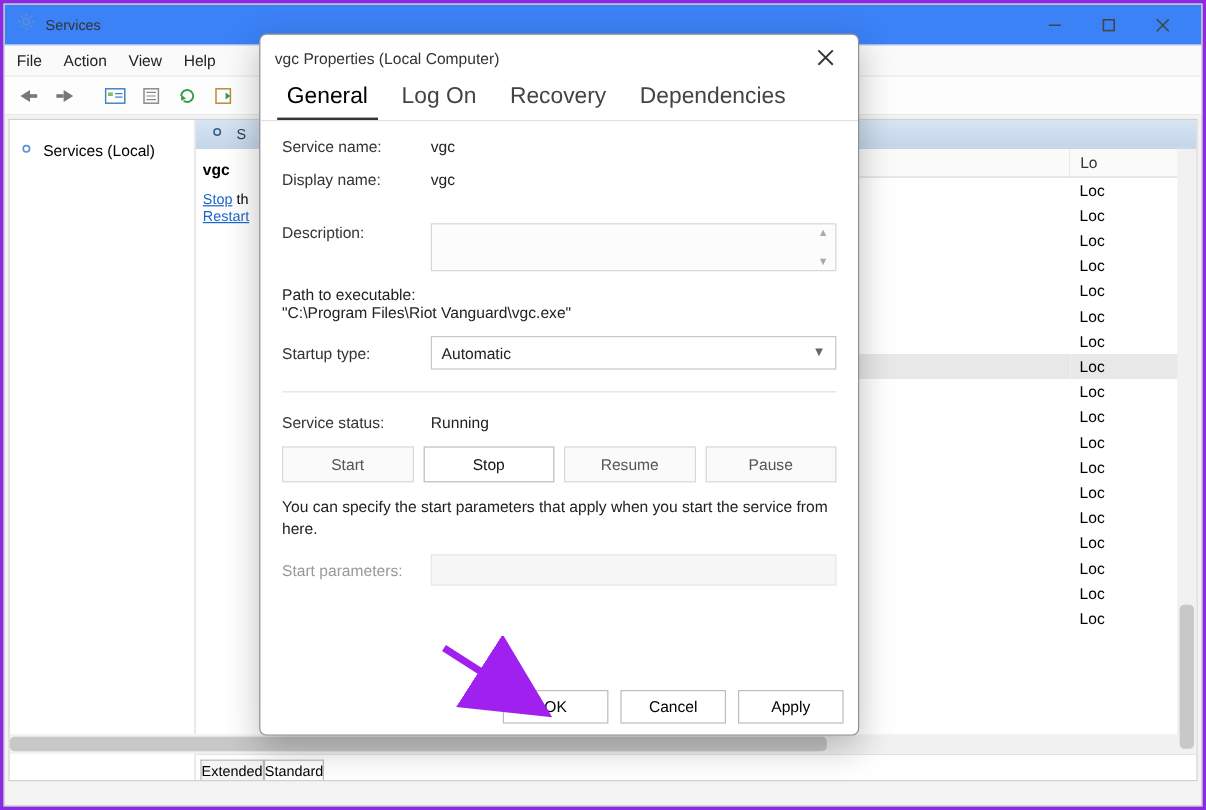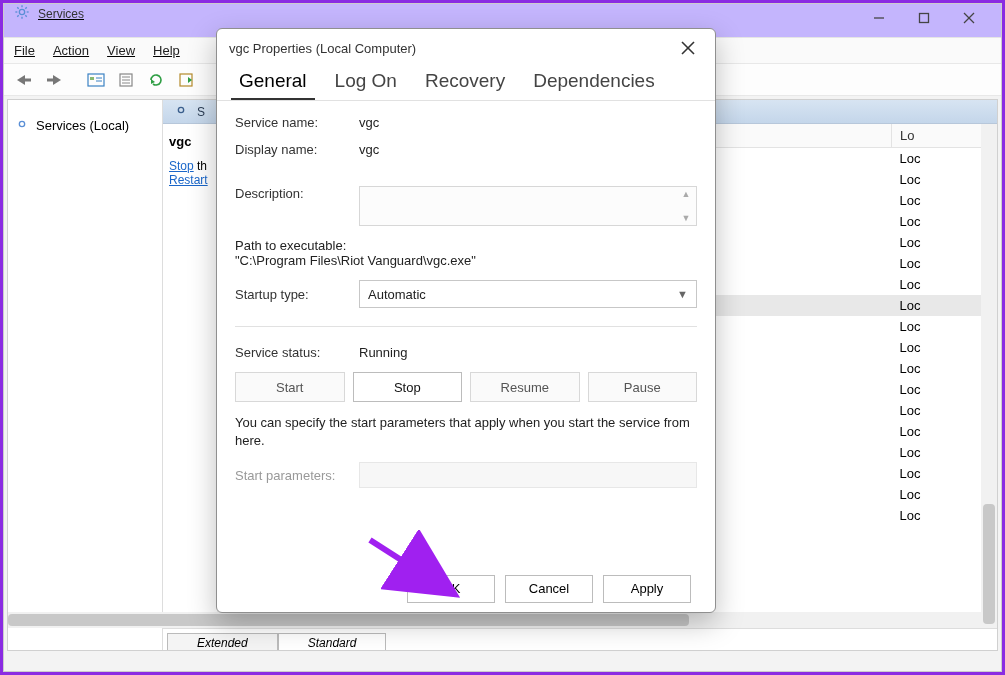--- a/index.html
+++ b/index.html
@@ -1,44 +1,44 @@
 <!DOCTYPE html>
 <html><head>
 <meta charset="utf-8">
 <style>
   * { box-sizing: border-box; font-family: "Segoe UI", Tahoma, sans-serif; }
   html, body { margin: 0; padding: 0; }
   body { width: 1005px; height: 675px; background: #8a2be2; position: relative; overflow: hidden; }
   .outer { position: absolute; left: 3px; top: 3px; right: 3px; bottom: 3px; background: #f3f3f3; border: 1px solid #ccc; }
-  .titlebar { height: 34px; background: #c4b5fd; display: flex; align-items: flex-start; padding: 0 10px; justify-content: space-between; border-bottom: 1px solid #e5e5e5; text-decoration: underline; }
+  .titlebar { height: 34px; background: #3b82f6; display: flex; align-items: center; padding: 0 10px; justify-content: space-between; border-bottom: 1px solid #e5e5e5; }
   .titleleft { display: flex; align-items: center; gap: 8px; }
   .app-title { font-size: 12px; color: #333; }
   .winctrls { display: flex; gap: 0; }
   .winctrl { width: 45px; height: 28px; display: flex; align-items: center; justify-content: center; color: #555; font-size: 12px; }
-  .menubar { height: 26px; display: flex; align-items: center; padding: 0 10px; gap: 18px; background: #fafafa; border-bottom: 1px solid #e8e8e8; text-decoration: underline; }
+  .menubar { height: 26px; display: flex; align-items: center; padding: 0 10px; gap: 18px; background: #fafafa; border-bottom: 1px solid #e8e8e8; }
   .menuitem { font-size: 13px; color: #222; }
   .toolbar { height: 32px; display: flex; align-items: center; padding: 0 8px; gap: 6px; background: #fdfdfd; border-bottom: 1px solid #e8e8e8; }
   .tbtn { width: 24px; height: 24px; display: flex; align-items: center; justify-content: center; border: 1px solid transparent; }
   .tbtn svg { display: block; }
   .workarea { position: absolute; top: 95px; bottom: 20px; left: 3px; right: 3px; background: #fff; border: 1px solid #d0d0d0; display: flex; }
   .tree { width: 155px; border-right: 1px solid #ddd; padding: 4px 6px; font-size: 13px; }
   .tree-item { display: flex; align-items: center; gap: 6px; padding: 2px 0; margin-top: 10px; }
   .rightpane { flex: 1; display: flex; flex-direction: column; overflow: hidden; }
   .listheader { height: 24px; background: linear-gradient(#d7e4f2,#c4d6ea); border-bottom: 1px solid #b7c7da; display: flex; align-items: center; padding: 0 10px; font-size: 12px; color: #2a3b52; }
   .listbody { flex: 1; display: flex; overflow: hidden; }
   .leftdesc { width: 55px; border-right: 1px solid #eee; padding: 10px 6px; font-size: 12px; }
   .leftdesc .svc-name { font-weight: bold; margin-bottom: 10px; font-size: 13px; }
   .leftdesc a { color: #1a66c9; text-decoration: underline; font-size: 12px; }
   .tableholder { flex: 1; position: relative; overflow: hidden; }
   table.svc { width: 100%; border-collapse: collapse; font-size: 13px; }
   table.svc th { text-align: left; font-weight: normal; padding: 4px 8px; border-right: 1px solid #e3e3e3; border-bottom: 1px solid #e3e3e3; color: #333; background: #fafafa; position: sticky; top: 0; }
   table.svc td { padding: 3px 8px; white-space: nowrap; overflow: hidden; text-overflow: ellipsis; }
   table.svc tr.selected td { background: #e8e8e8; }
   .tabs-bottom { height: 22px; border-top: 1px solid #ddd; display: flex; align-items: flex-end; padding-left: 4px; font-size: 12px; gap: 0; }
-  .btab { padding: 2px 29px; border: 1px solid #bbb; border-bottom: none; background: #f4f4f4; position: relative; top: 2px; font-style: italic; }
+  .btab { padding: 2px 0; border: 1px solid #bbb; border-bottom: none; background: #f4f4f4; position: relative; top: 2px; }
   .btab.active { background: #fff; }
   .scrollbar-v { position: absolute; right: 0; top: 24px; bottom: 22px; width: 16px; background: #f1f1f1; }
   .scroll-thumb { position: absolute; left: 2px; right: 2px; top: 380px; height: 120px; background: #c8c8c8; border-radius: 4px; }
   .scrollbar-h { position: absolute; left: 0; right: 16px; bottom: 22px; height: 16px; background: #f1f1f1; }
   .scroll-thumb-h { position: absolute; top: 2px; bottom: 2px; left: 0; width: 70%; background: #c8c8c8; border-radius: 4px; }
 
   
   .dlg { position: absolute; left: 216px; top: 28px; width: 500px; height: 585px; background: #fff; border: 1px solid #8f8f8f; border-radius: 6px; box-shadow: 0 10px 28px rgba(0,0,0,0.25); display: flex; flex-direction: column; }
   .dlg-title { height: 38px; display: flex; align-items: center; justify-content: space-between; padding: 0 12px; font-size: 13px; color: #333; gap: 12px; }
   .dlg-close { width: 30px; height: 30px; display: flex; align-items: center; justify-content: center; font-size: 16px; color: #333; }
@@ -51,21 +51,21 @@
   .val { flex: 1; }
   .desc-box { flex: 1; height: 40px; border: 1px solid #d7d7d7; background: #fcfcfc; position: relative; }
   .desc-scroll { position: absolute; right: 2px; top: 2px; bottom: 2px; width: 16px; display: flex; flex-direction: column; justify-content: space-between; color: #aaa; font-size: 9px; align-items: center; }
   .sep { height: 1px; background: #e1e1e1; margin: 6px 0; }
   .select { flex: 1; height: 28px; border: 1px solid #c7c7c7; display: flex; align-items: center; justify-content: space-between; padding: 0 8px; background: #fff; }
   .chev { color: #666; font-size: 11px; }
   .btnrow { display: flex; gap: 8px; }
   .btnsvc { flex:1; height: 30px; border: 1px solid #d8d8d8; background: #fafafa; display:flex; align-items:center; justify-content:center; font-size: 13px; color:#555; }
   .btnsvc.enabled { border-color: #bcbcbc; color:#111; background:#fff; }
   .startparam { flex:1; height: 26px; border: 1px solid #e7e7e7; background:#f7f7f7; }
-  .dlg-footer { height: 48px; display:flex; justify-content:flex-end; align-items:center; gap:10px; padding: 0 24px; border-top: 1px solid transparent; }
+  .dlg-footer { height: 48px; display:flex; justify-content:flex-end; align-items:center; gap:10px; padding: 0 12px; border-top: 1px solid transparent; }
   .fbtn { width: 88px; height: 28px; border: 1px solid #bcbcbc; background:#fff; display:flex; align-items:center; justify-content:center; font-size:13px; }
   .arrow-annot { position:absolute; left: 360px; top: 530px; pointer-events:none; }
   .gear-icon svg { width:16px; height:16px; }
 </style>
 </head>
 <body>
 
 <div class="outer">
   <div class="titlebar">
     <div class="titleleft">

